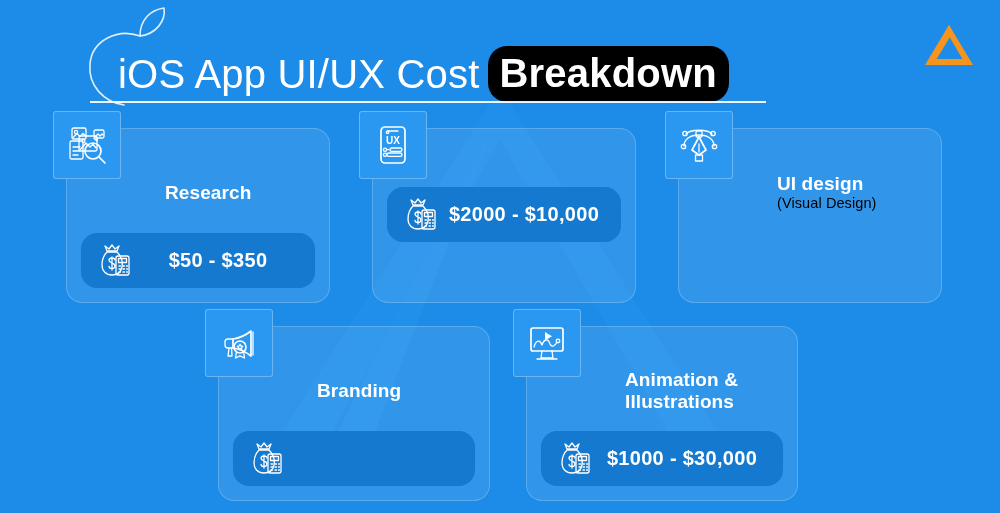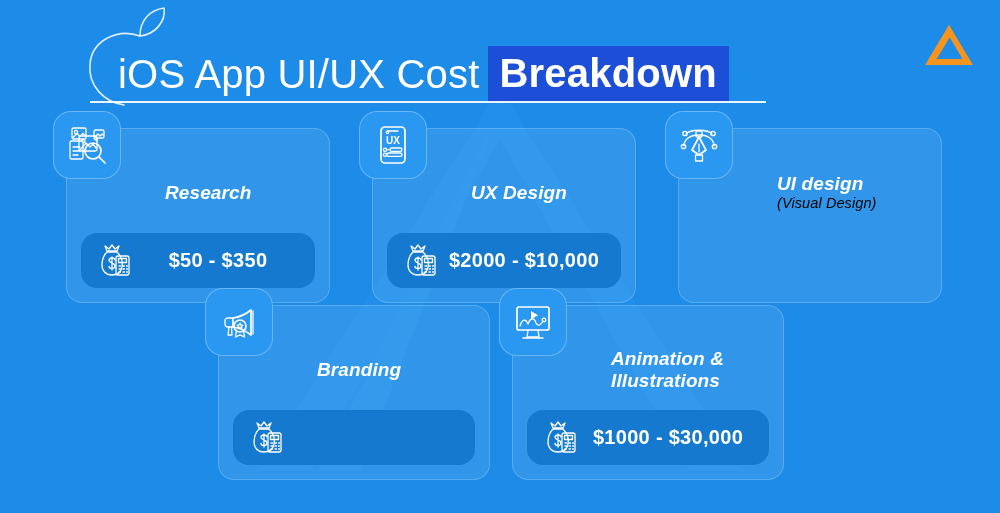--- a/index.html
+++ b/index.html
@@ -59,36 +59,36 @@
     letter-spacing:0.2px;
     line-height:1;
     padding-right:10px;
   }
   .title-strong {
     font-size:40px;
     font-weight:700;
     color:#ffffff;
     letter-spacing:0.2px;
     line-height:1;
-    background:#1d4ed8;
-    border-radius:0;
+    background:#000000;
+    border-radius:19px;
     padding:7px 12px 9px 12px;
     margin-left:-2px;
   }
   .title-underline {
     position:absolute;
     left:90px; top:101px;
     width:676px; height:2px;
     background:rgba(255,255,255,0.92);
   }
 
   
   .row { position:absolute; display:flex; }
   .row-top    { left:66px;  top:128px; gap:42px; }
-  .row-bottom { left:218px; top:305px; gap:22px;align-items:flex-end; }
+  .row-bottom { left:218px; top:326px; gap:36px;align-items:flex-end; }
 
   .card {
     position:relative;
     background:rgba(255,255,255,0.09);
     border:1px solid rgba(255,255,255,0.20);
     border-radius:16px;
     padding:44px 14px 14px 14px;
     width:264px;
     min-height:160px;
   }
@@ -101,39 +101,38 @@
     min-height:52px;
     margin-top:-6px;
     padding-left:84px;
   }
   .card-title {
     color:#ffffff;
     font-size:19px;
     font-weight:700;
     line-height:1.16;
     letter-spacing:0.1px;
-    font-style:italic;
   }
   .card-subtitle {
     display:block;
     color:#000000;
     font-size:14.5px;
     font-weight:400;
     line-height:1.2;
     letter-spacing:0.1px;
   }
 
   
   .icon-tile {
     position:absolute;
     left:-14px; top:-18px;
     width:68px; height:68px;
     background:#2a97f0;
     border:1px solid rgba(255,255,255,0.30);
-    border-radius:18px;
+    border-radius:3px;
     display:flex;
     align-items:center;
     justify-content:center;
   }
   .icon-tile svg { width:46px; height:46px; }
 
   
   .price-pill {
     margin-top:14px;
     background:#1479cf;
@@ -239,23 +238,20 @@
           <rect class="stroke" x="11" y="5" width="24" height="36" rx="4"></rect>
           <path class="stroke-thin" d="M18 9 H28 M17.5 9 a1.2 1.2 0 1 0 0.01 0"></path>
           <text x="23" y="22" text-anchor="middle" font-family="Liberation Sans, sans-serif" font-size="10" font-weight="700" fill="#ffffff" stroke="none">UX</text>
           <rect class="stroke-thin" x="20" y="26" width="12" height="3.4" rx="1.7"></rect>
           <rect class="stroke-thin" x="17" y="31" width="15" height="3.4" rx="1.7"></rect>
           <circle class="stroke-thin" cx="15" cy="27.7" r="1.6"></circle>
           <circle class="stroke-thin" cx="15" cy="32.7" r="1.6"></circle>
           <path class="stroke-thin" d="M16.6 27.7 H19"></path>
         </svg>
       </div>
-      <div class="card-head">
-        <div class="card-title">UX Design</div>
-      </div>
       <div class="price-pill">
         <span class="price-icon">
           <svg viewBox="0 0 38 38">
             <path class="stroke-thin" d="M12 9 L10 4 L14 7 L17 3 L20 7 L24 4 L22 9 Z"></path>
             <path class="stroke-thin" d="M12 10 H22 C26 14 28 20 27 25 C26 30 22 33 17 33 C11 33 7 29 7 23 C7 17 9 13 12 10 Z"></path>
             <path class="stroke-thin" d="M17 15 V28 M20 18 C20 16.5 18.5 16 17 16 C15.5 16 14 16.7 14 18.3 C14 21.4 20 20.5 20 24 C20 25.8 18.5 26.5 17 26.5 C15.4 26.5 14 25.8 14 24.3"></path>
             <rect class="stroke-thin" x="21" y="14" width="13" height="19" rx="2" fill="#1479cf"></rect>
             <rect class="stroke-thin" x="23.5" y="16.5" width="8" height="4"></rect>
             <path class="stroke-thin" d="M24 24 h1.5 M28 24 h1.5 M31.5 24 h1 M24 27 h1.5 M28 27 h1.5 M31.5 27 h1 M24 30 h1.5 M28 30 h1.5 M31.5 30 h1"></path>
           </svg>

